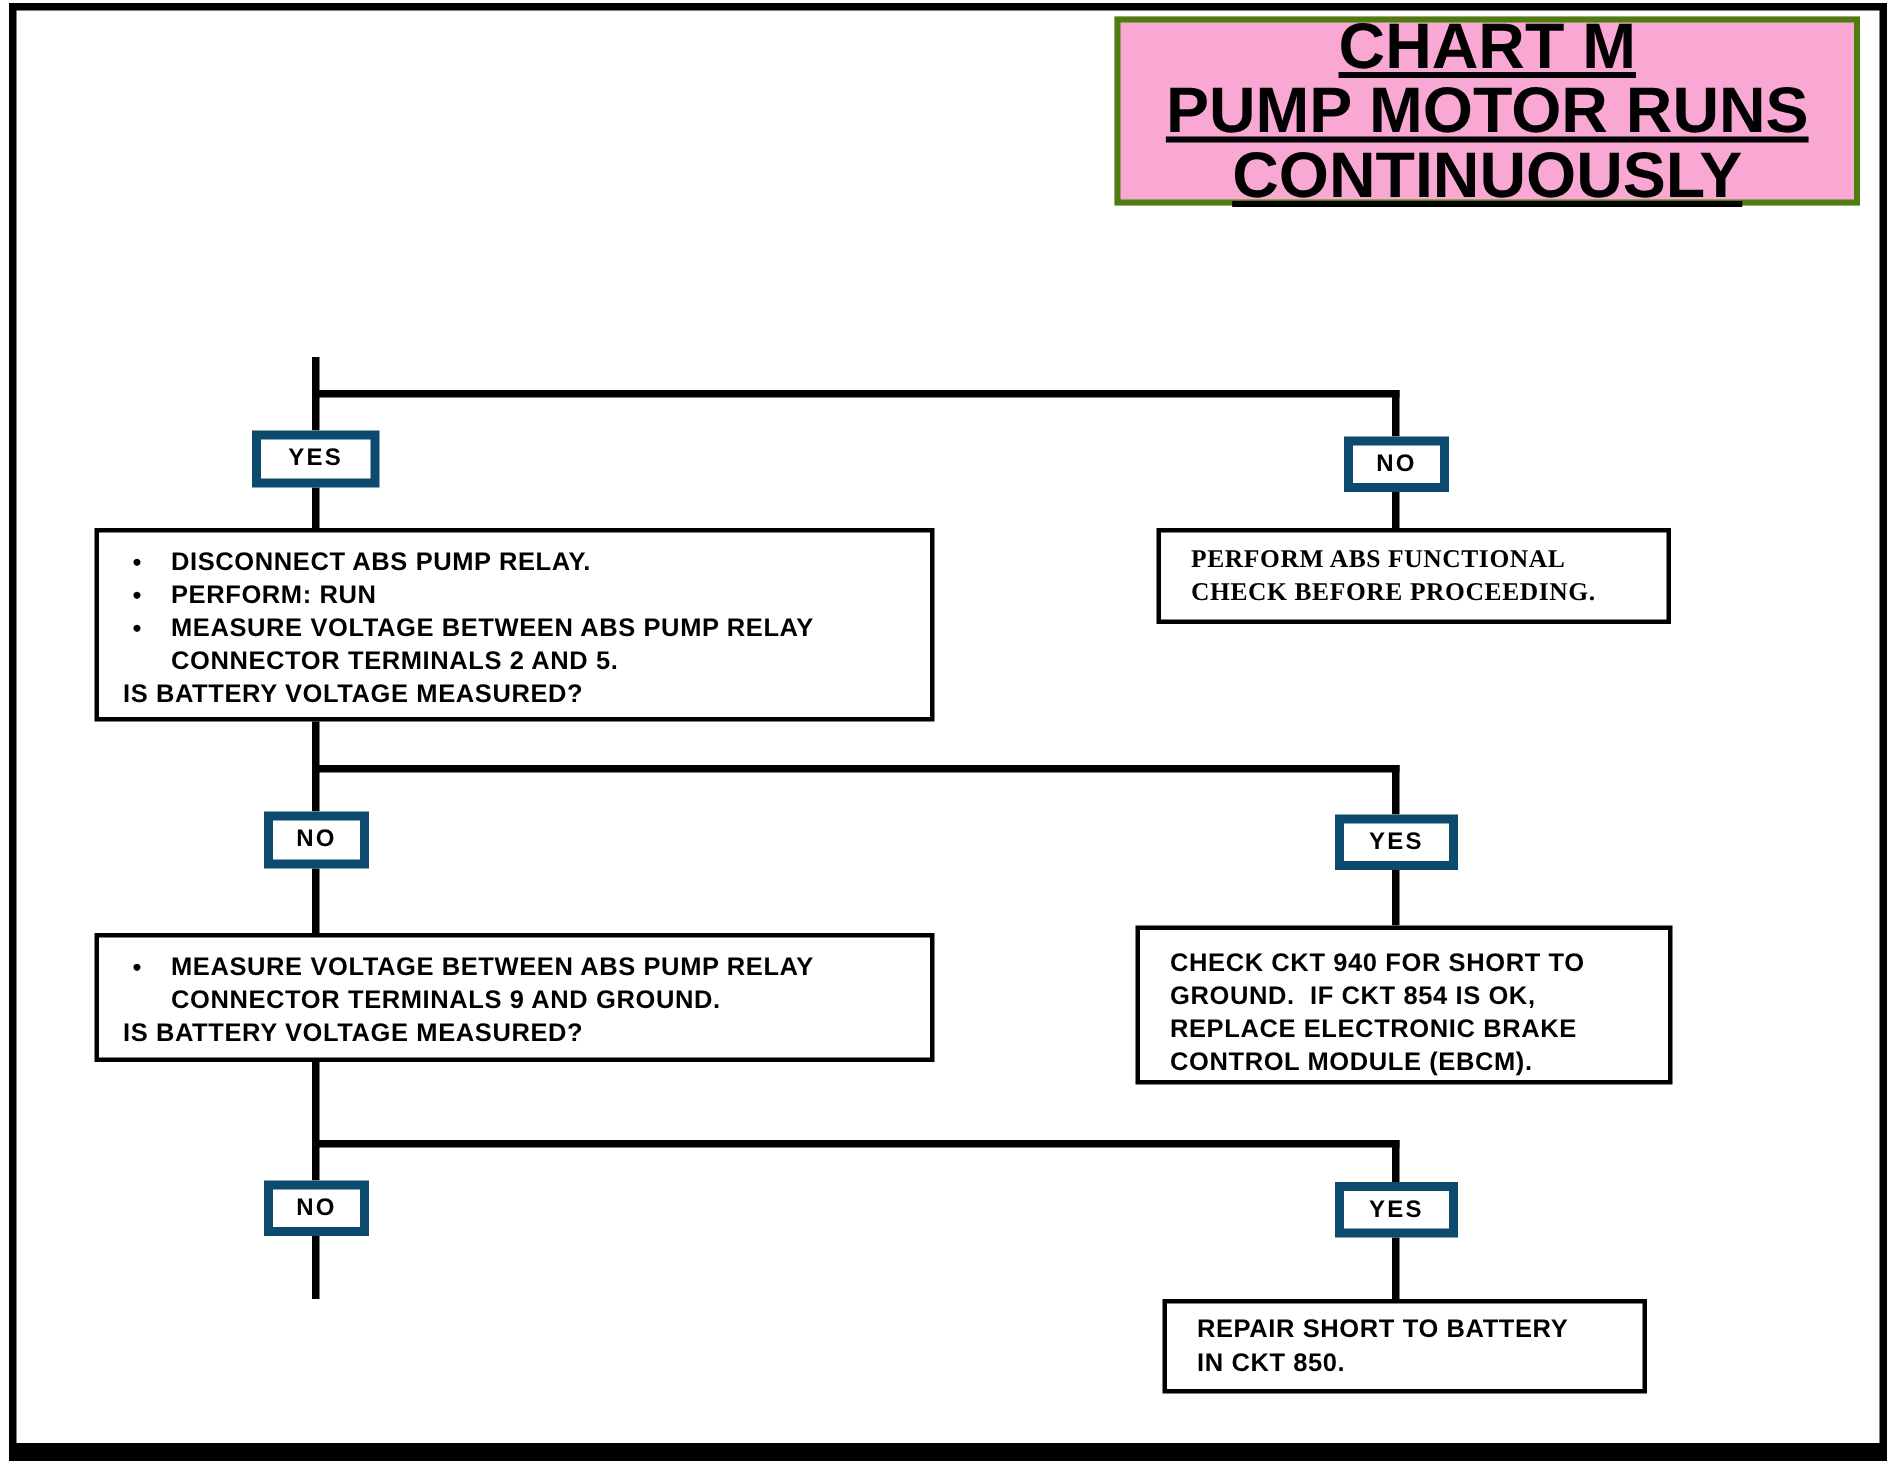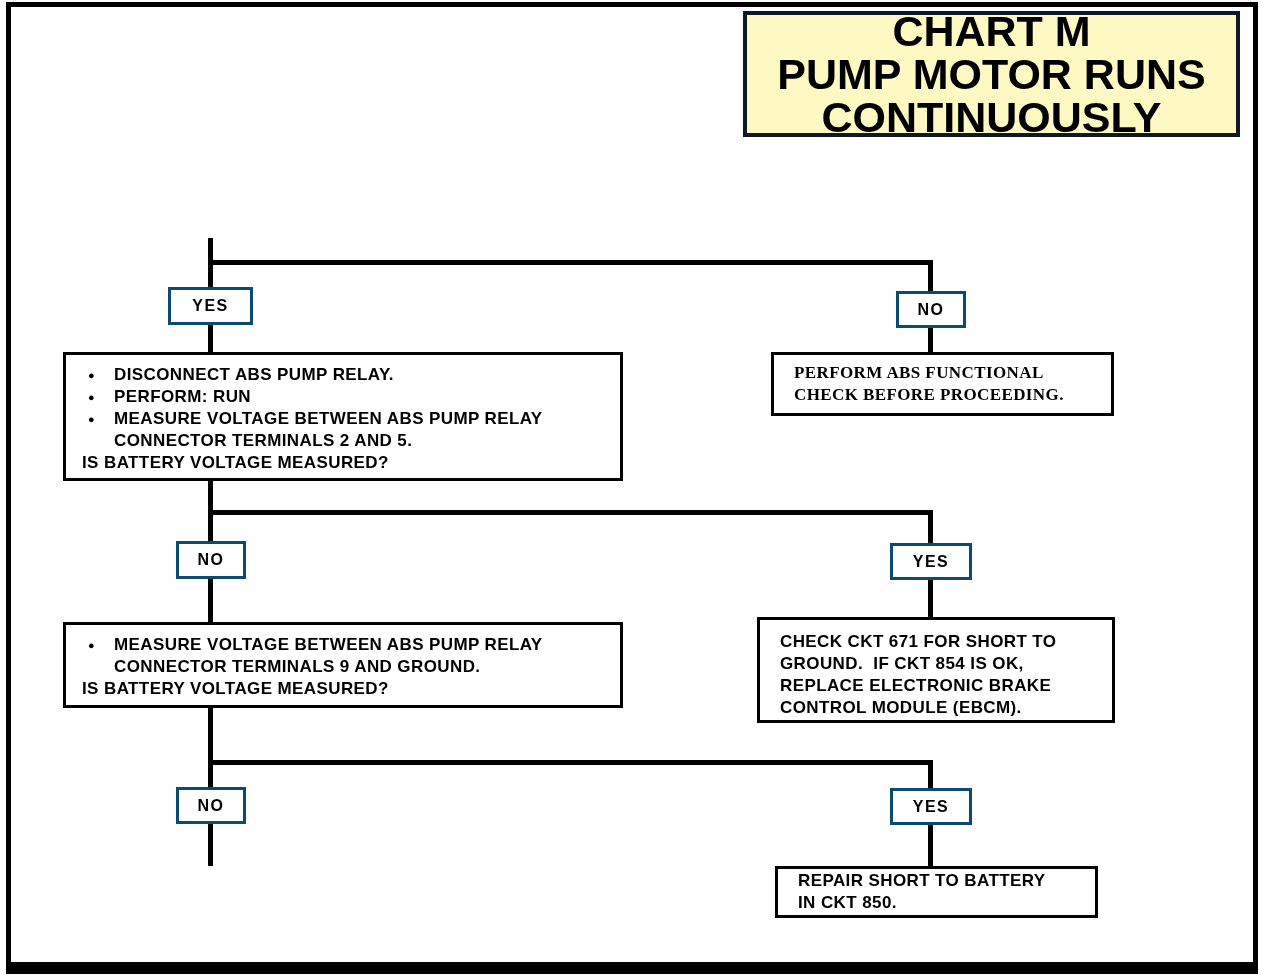--- a/index.html
+++ b/index.html
@@ -12,41 +12,42 @@
     overflow:hidden;
   }
   .frame{
     position:absolute;left:6px;top:2px;width:1252px;height:972px;
     box-sizing:border-box;
     border:5px solid #000;
     border-bottom-width:12px;
   }
   .titlebox{
     position:absolute;left:743px;top:11px;width:497px;height:126px;
-    box-sizing:border-box;background:#fef9c3;border:4px solid #0f172a;
+    box-sizing:border-box;background:#f9a8d4;border:4px solid #4d7c0f;
     display:flex;flex-direction:column;justify-content:center;align-items:center;
     z-index:3;
+    text-decoration:underline;
   }
   .titlebox .tl{
     font-size:43px;font-weight:bold;line-height:1.0;letter-spacing:0px;
     white-space:nowrap;
   }
   .node{
     position:absolute;box-sizing:border-box;background:#fff;border:3px solid #000;
     font-weight:bold;font-size:17px;letter-spacing:.4px;line-height:1.3;
     z-index:2;
   }
   .qnode{display:flex;flex-direction:column;justify-content:center;padding-left:20px;}
   .stepnode{padding:9px 8px 6px 14px;}
   .bullet-row{display:flex;padding-left:8px;}
   .blt{flex:0 0 26px;font-size:11px;padding-top:4px;}
   .btxt{flex:1 1 auto;padding-right:6px;}
   .qline{padding-left:2px;}
   .tag{
-    position:absolute;box-sizing:border-box;background:#fff;border:3px solid #0c4a6e;
+    position:absolute;box-sizing:border-box;background:#fff;border:6px solid #0c4a6e;
     display:flex;align-items:center;justify-content:center;
     font-weight:bold;font-size:16px;letter-spacing:1.5px;z-index:2;
   }
   .vline{position:absolute;width:5px;background:#000;z-index:1;}
   .hline{position:absolute;height:5px;background:#000;z-index:1;}
   .pre{white-space:pre;}
 </style>
 </head>
 <body>
 
@@ -114,21 +115,21 @@
 
   <div class="node stepnode" style="left:63px;top:622px;width:560px;height:86px;">
     <div class="bullet-row">
       <span class="blt">●</span>
       <span class="btxt">MEASURE VOLTAGE BETWEEN ABS PUMP RELAY CONNECTOR TERMINALS 9 AND GROUND.</span>
     </div>
     <div class="qline">IS BATTERY VOLTAGE MEASURED?</div>
   </div>
 
   <div class="node" style="left:757px;top:617px;width:358px;height:106px;padding:11px 6px 0 20px;">
-    <div class="pre">CHECK CKT 671 FOR SHORT TO</div>
+    <div class="pre">CHECK CKT 940 FOR SHORT TO</div>
     <div class="pre">GROUND.  IF CKT 854 IS OK,</div>
     <div class="pre">REPLACE ELECTRONIC BRAKE</div>
     <div class="pre">CONTROL MODULE (EBCM).</div>
   </div>
 
   <div class="vline" style="left:208px;top:706px;height:59px;"></div>
   <div class="hline" style="left:208px;top:760px;width:725px;"></div>
   <div class="vline" style="left:208px;top:760px;height:27px;"></div>
   <div class="vline" style="left:928px;top:760px;height:28px;"></div>
 
@@ -136,18 +137,18 @@
     <span>NO</span>
   </div>
   <div class="tag" style="left:890px;top:788px;width:82px;height:37px;">
     <span>YES</span>
   </div>
 
   <div class="vline" style="left:208px;top:822px;height:44px;"></div>
   <div class="vline" style="left:928px;top:823px;height:43px;"></div>
 
 
-  <div class="node qnode" style="left:775px;top:866px;width:323px;height:52px;">
+  <div class="node qnode" style="left:775px;top:866px;width:323px;height:63px;">
     <div>REPAIR SHORT TO BATTERY</div>
     <div>IN CKT 850.</div>
   </div>
 
 </div>
 
 </body></html>

